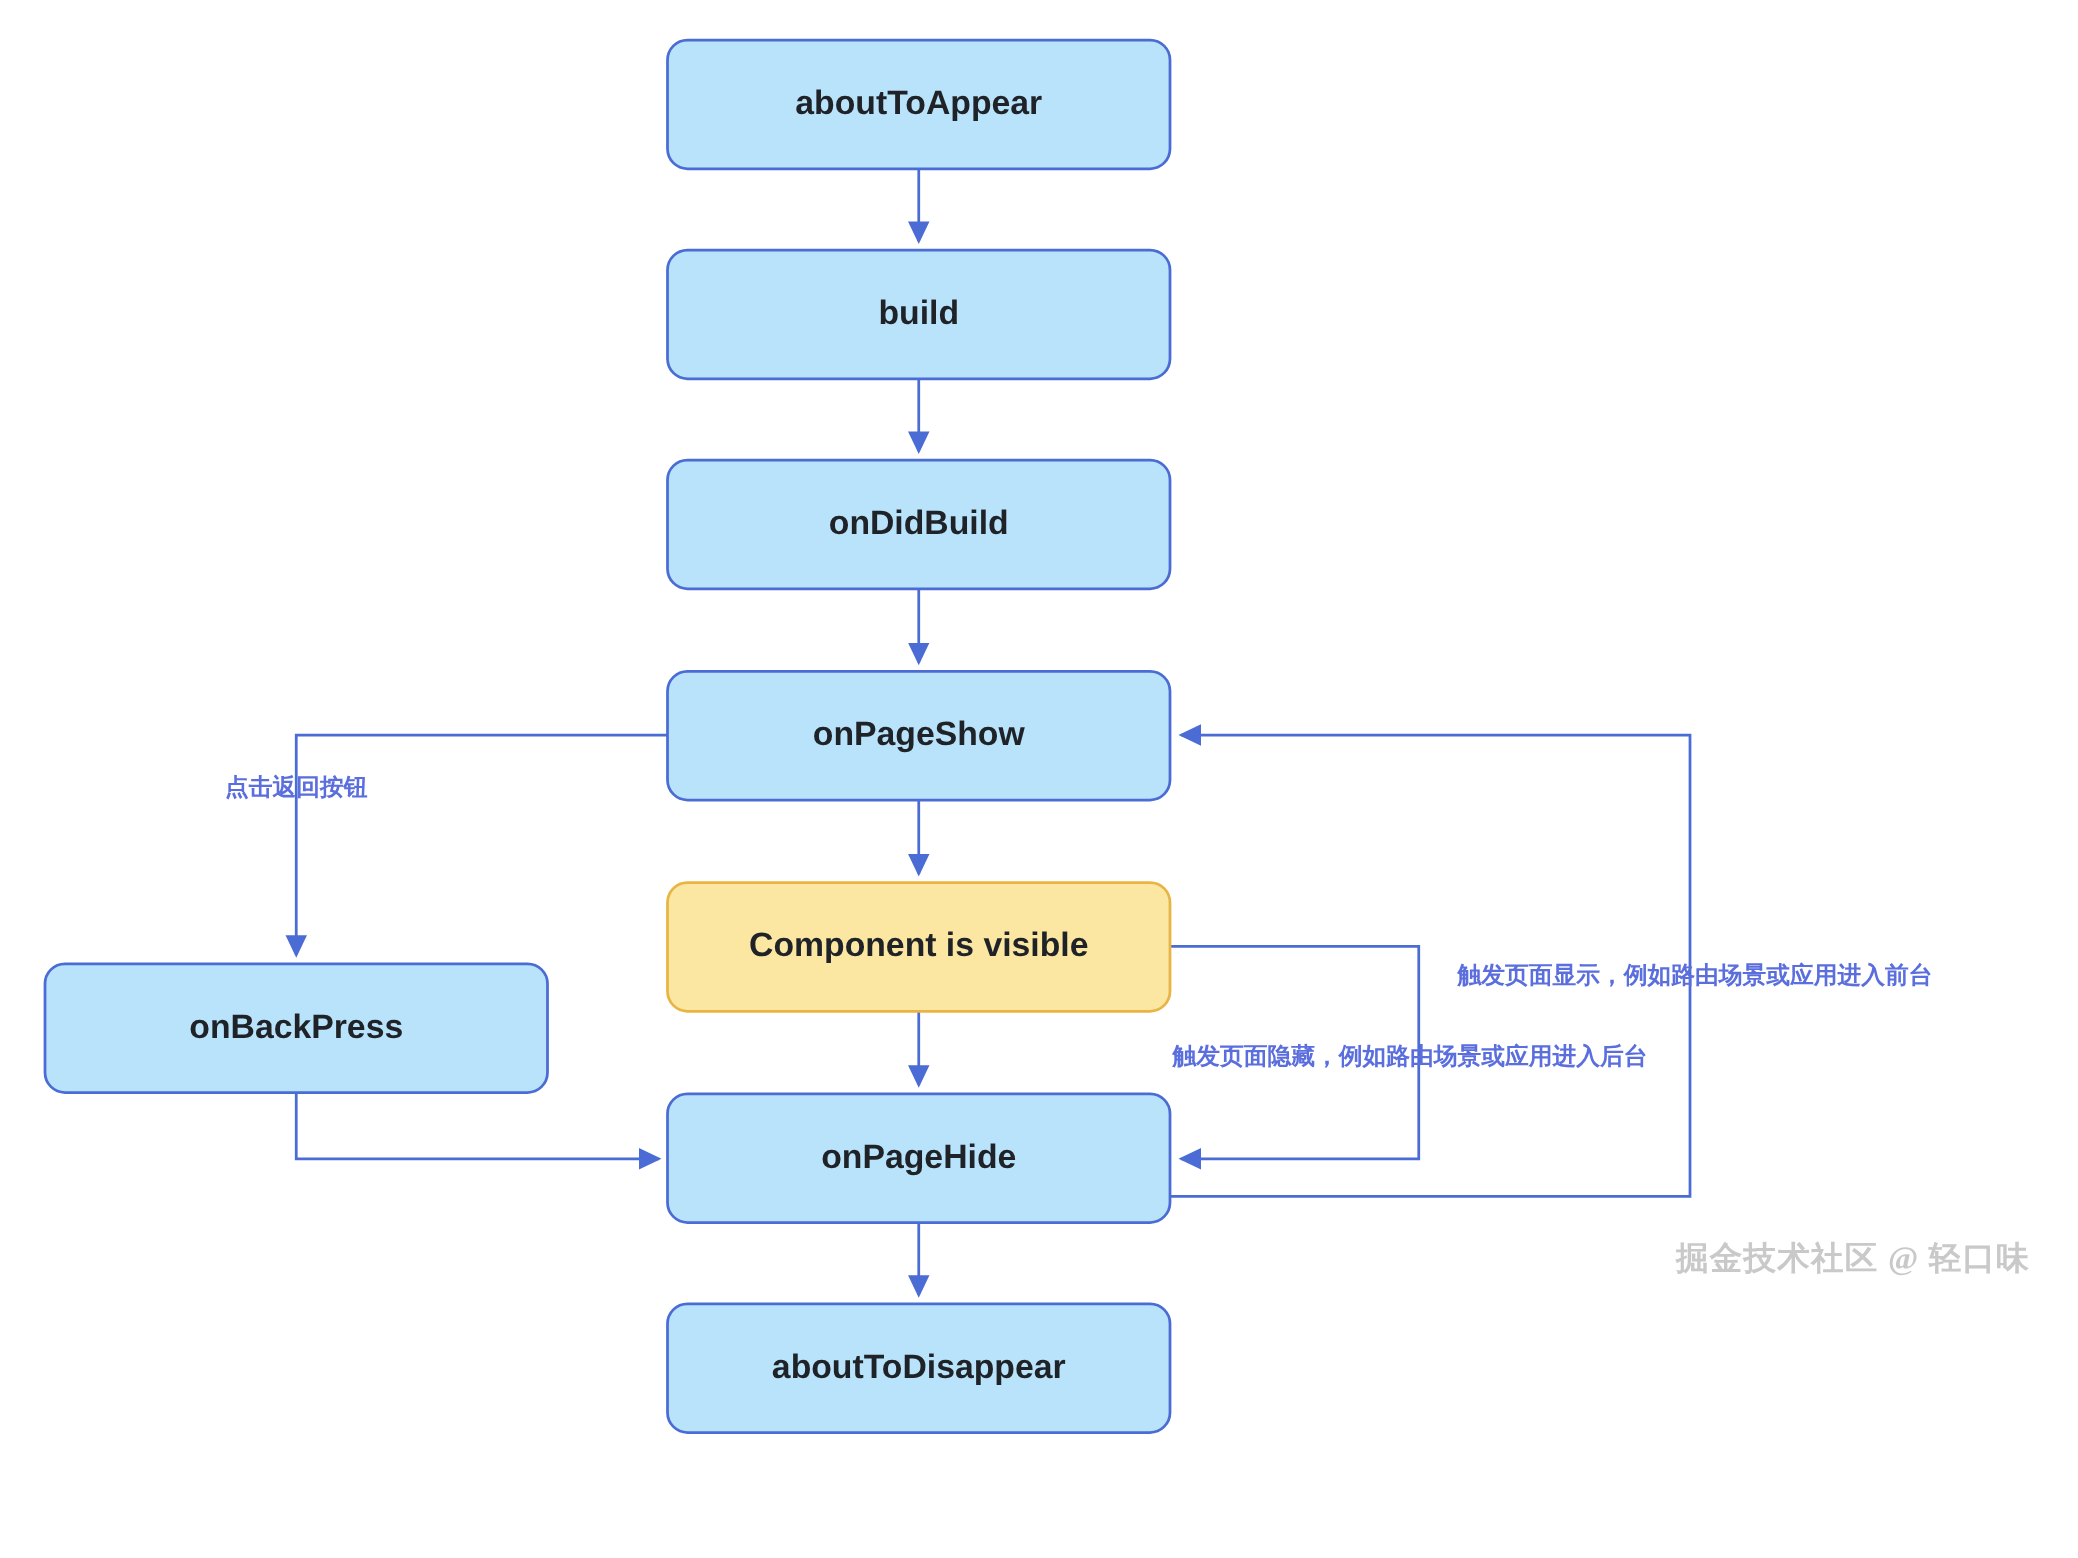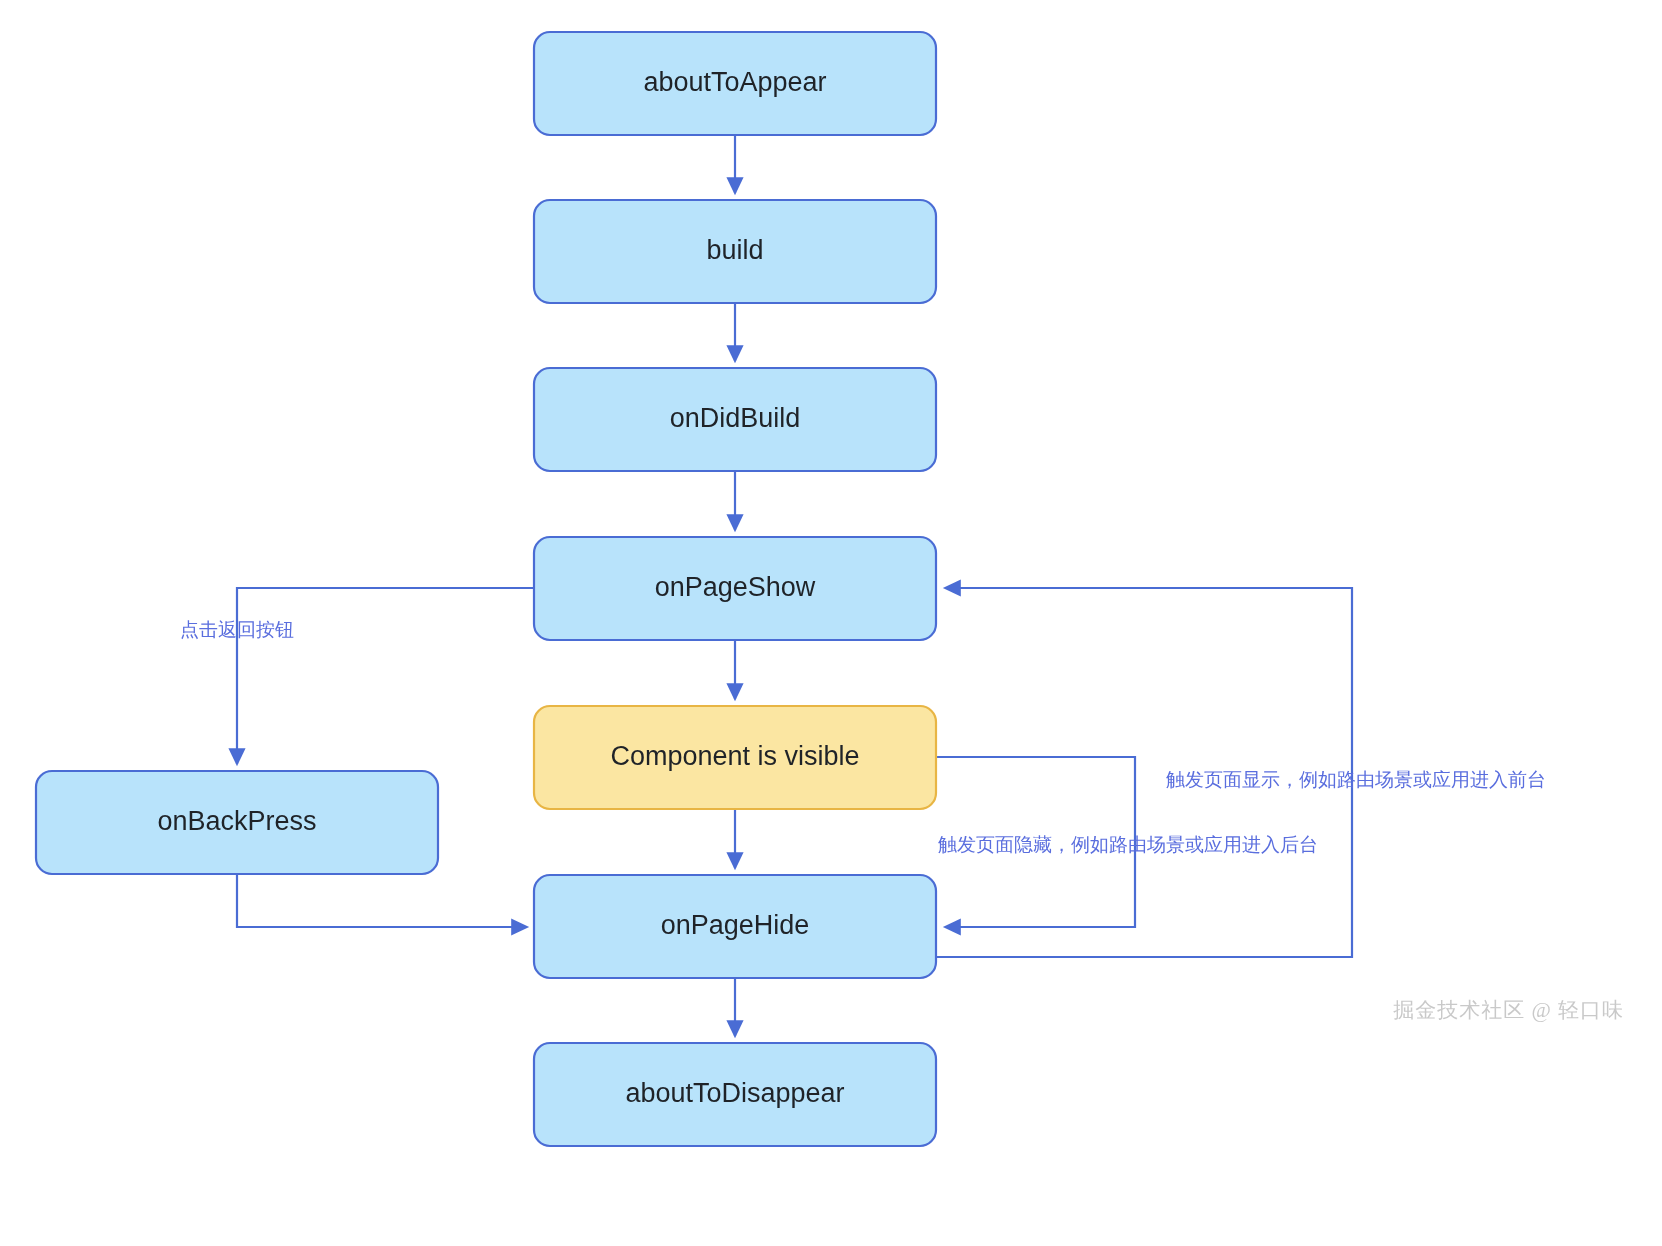--- a/index.html
+++ b/index.html
@@ -11,20 +11,21 @@
     width: 1662px;
     height: 1246px;
     font-family: "Liberation Sans", "DejaVu Sans", sans-serif;
     overflow: hidden;
     position: relative;
   }
   #flow-root {
     position: relative;
     width: 1662px;
     height: 1052px;
+    font-weight: bold;
   }
   svg.flow-canvas {
     position: absolute;
     top: 0;
     left: 0;
     width: 1662px;
     height: 1246px;
   }
   .node-rect {
     stroke-width: 2.2px;
@@ -55,21 +56,21 @@
     fill: #5a6ede;
     dominant-baseline: middle;
   }
   .edge-label.anchor-start { text-anchor: start; }
   .edge-label.anchor-end { text-anchor: end; }
   .watermark {
     position: absolute;
     right: 38px;
     bottom: 28px;
     font-family: "Liberation Serif", "DejaVu Serif", serif;
-    font-size: 21px;
+    font-size: 26px;
     color: #c9c9c9;
     letter-spacing: 1px;
     white-space: nowrap;
     user-select: none;
   }
 </style>
 </head>
 <body>
 
 <div id="flow-root">

